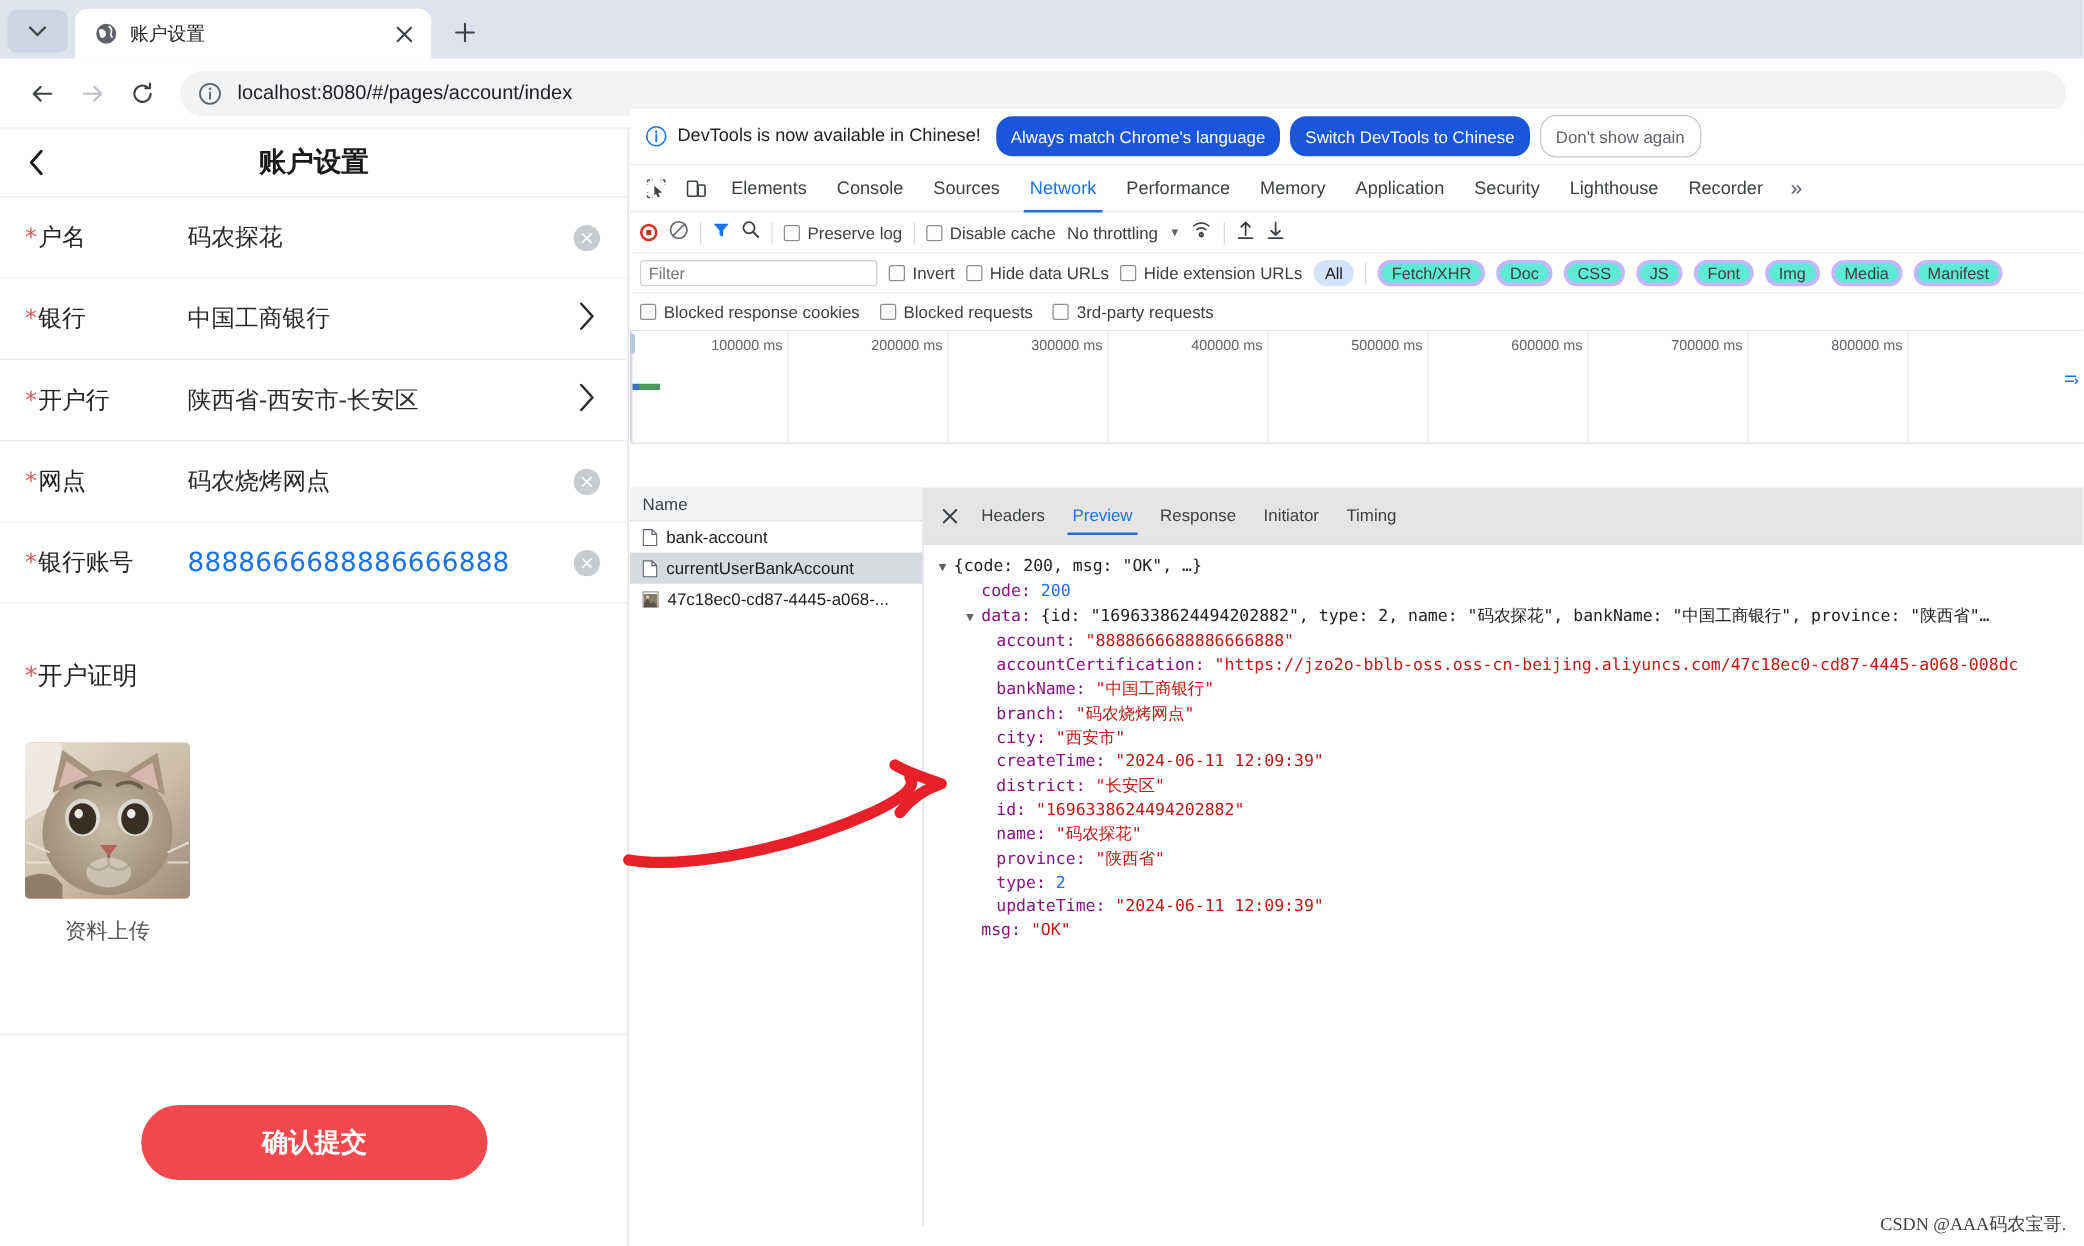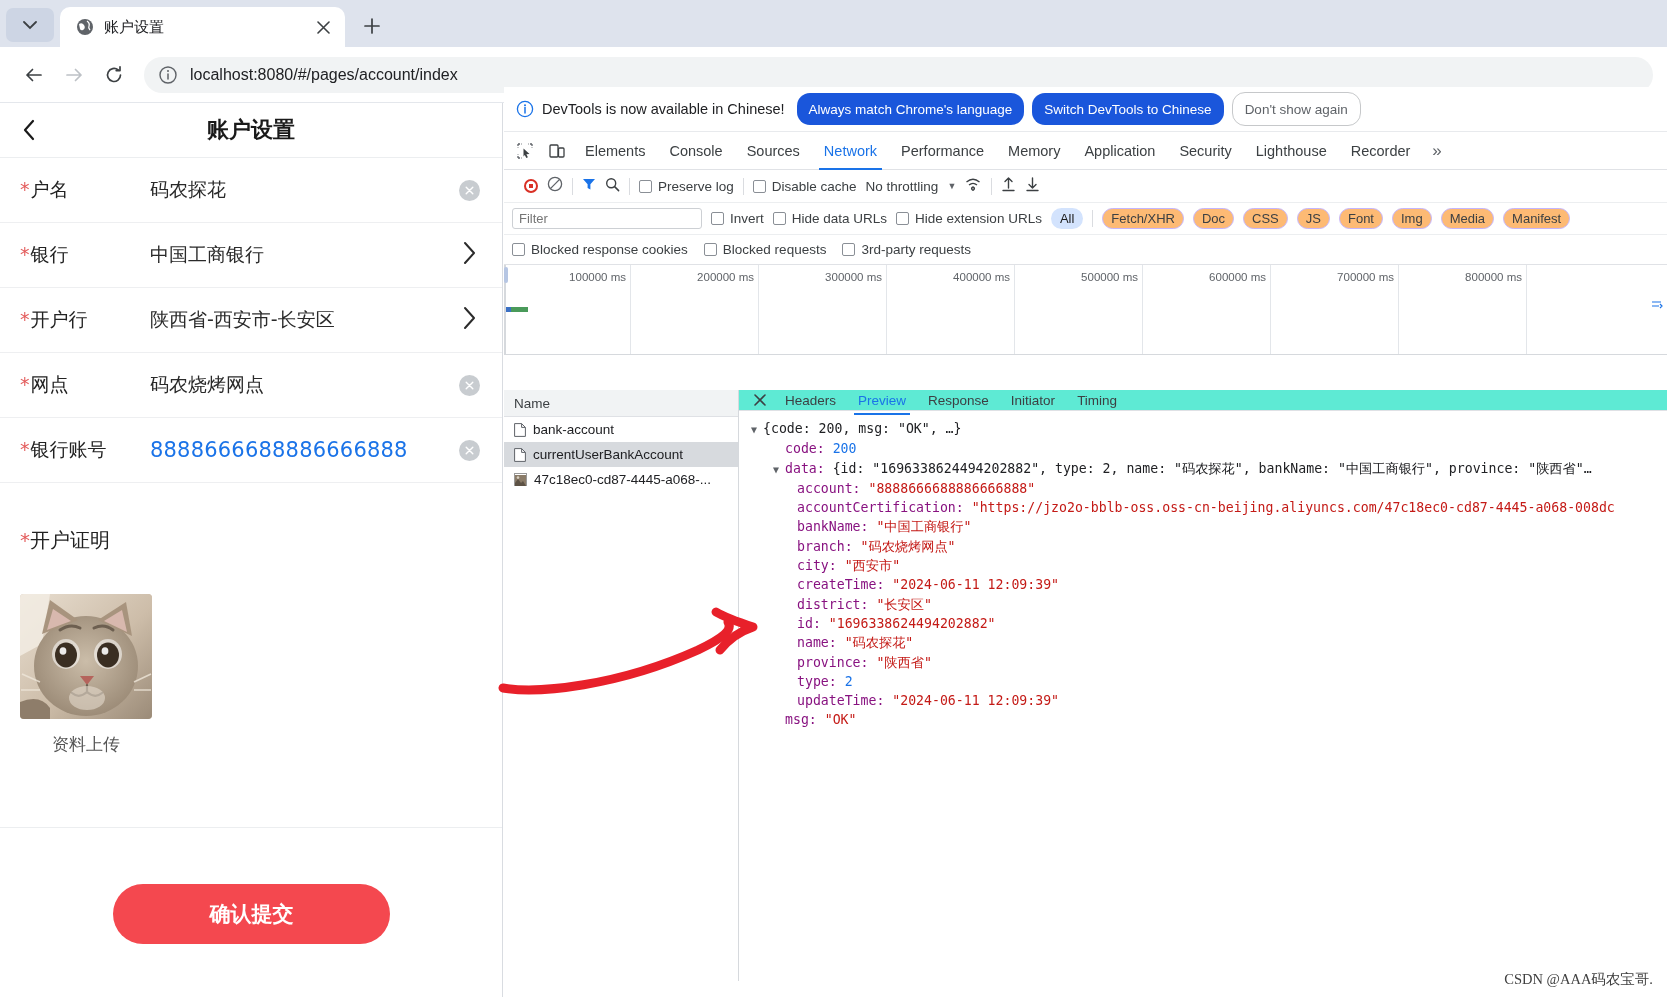--- a/index.html
+++ b/index.html
@@ -125,43 +125,43 @@
   .dt-ic-btn { width:30px; height:28px; display:flex; align-items:center; justify-content:center; border-radius:4px; cursor:pointer; }
   .dt-tab {
     height:38px; padding:0 11px; display:flex; align-items:center;
     font-size:14.5px; color:#3c4043; cursor:pointer; position:relative; white-space:nowrap;
   }
   .dt-tab.active { color:#1a73e8; }
   .dt-tab.active::after { content:''; position:absolute; left:6px; right:6px; bottom:0; height:2px; background:#1a73e8; }
   .dt-tab.more { font-size:17px; color:#5f6368; padding:0 9px; }
 
   .dt-toolbar2 {
-    height:33px; display:flex; align-items:center; padding:0 20px; gap:9px;
+    height:33px; display:flex; align-items:center; padding:0 8px; gap:9px;
     border-bottom:1px solid #eceef0; background:#fff;
   }
   .rec-dot { width:14px; height:14px; border-radius:50%; border:2.2px solid #d93025; position:relative; cursor:pointer; }
   .rec-dot::after { content:''; position:absolute; left:3px; top:3px; width:4px; height:4px; background:#d93025; }
   .vsep { width:1px; height:17px; background:#dadce0; }
   .cb-wrap { display:flex; align-items:center; gap:6px; font-size:13.5px; color:#3c4043; cursor:pointer; white-space:nowrap; }
   .cb { width:13px; height:13px; border:1px solid #8a8f96; border-radius:2px; background:#fff; flex:0 0 13px; }
   .throttle { font-size:13.5px; color:#3c4043; white-space:nowrap; }
   .caret { font-size:9px; color:#5f6368; }
 
   .dt-filterbar {
     height:32px; display:flex; align-items:center; padding:0 8px; gap:9px;
     border-bottom:1px solid #eceef0; background:#fff;
   }
   .filter-input {
     width:190px; height:21px; border:1px solid #cdd0d4; border-radius:3px;
     font-size:13px; color:#80868b; padding:0 6px; background:#fff;
     font-family:"Liberation Sans", sans-serif;
   }
   .ftype {
-    height:21px; padding:0 8px; border:1px solid #c4b5fd; border-radius:11px;
-    font-size:13px; color:#3c4043; display:flex; align-items:center; cursor:pointer; white-space:nowrap; background:#fdba74;
+    height:21px; padding:0 8px; border:3px solid #c4b5fd; border-radius:11px;
+    font-size:13px; color:#3c4043; display:flex; align-items:center; cursor:pointer; white-space:nowrap; background:#5eead4;
   }
   .ftype.all { border:none; background:#d3e3fd; color:#1a1a1a; padding:0 9px; }
   .dt-filterbar2 {
     height:30px; display:flex; align-items:center; padding:0 8px; gap:16px;
     border-bottom:1px solid #e0e2e6; background:#fff;
   }
 
   
   .timeline { height:90px; position:relative; border-bottom:1px solid #d6d9dd; background:#fff; overflow:hidden; }
   .tl-left-rail { position:absolute; left:0; top:0; bottom:0; width:2px; background:#d6d9dd; }
@@ -181,22 +181,22 @@
     background:#f1f3f4; border-bottom:1px solid #dfe1e5;
   }
   .req-row { height:25px; display:flex; align-items:center; padding-left:10px; gap:7px; font-size:13.5px; color:#202124; cursor:pointer; }
   .req-row.selected { background:#d7dade; }
   .req-row .nm { white-space:nowrap; overflow:hidden; text-overflow:ellipsis; }
   .doc-ic { flex:0 0 12px; width:12px; height:14px; }
   .img-ic { flex:0 0 13px; width:13px; height:13px; border:1px solid #999; }
 
   .detail { flex:1; display:flex; flex-direction:column; background:#fff; min-width:0; }
   .detail-tabs {
-    height:21px; display:flex; align-items:center; gap:2px; padding-left:8px;
-    background:#5eead4; border-bottom:1px solid #dfe1e5;
+    height:46px; display:flex; align-items:center; gap:2px; padding-left:8px;
+    background:#e5e5e5; border-bottom:1px solid #dfe1e5;
   }
   .dclose { width:26px; height:26px; display:flex; align-items:center; justify-content:center; cursor:pointer; }
   .dtab { height:30px; padding:0 10px; display:flex; align-items:center; font-size:13.5px; color:#3c4043; cursor:pointer; position:relative; }
   .dtab.active { color:#1a73e8; }
   .dtab.active::after { content:''; position:absolute; left:6px; right:6px; bottom:0; height:2px; background:#1a73e8; }
 
   .json-view {
     flex:1; padding:8px 0 0 12px; overflow:hidden;
     font-family:"DejaVu Sans Mono","Liberation Mono",monospace; font-size:13.2px; line-height:19.3px;
     color:#202124; white-space:nowrap;

